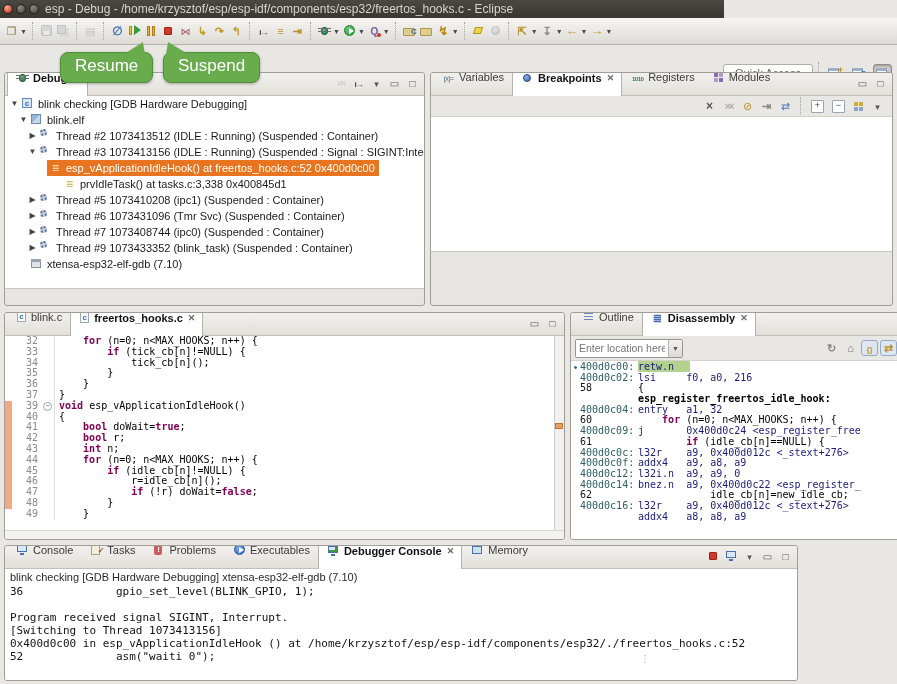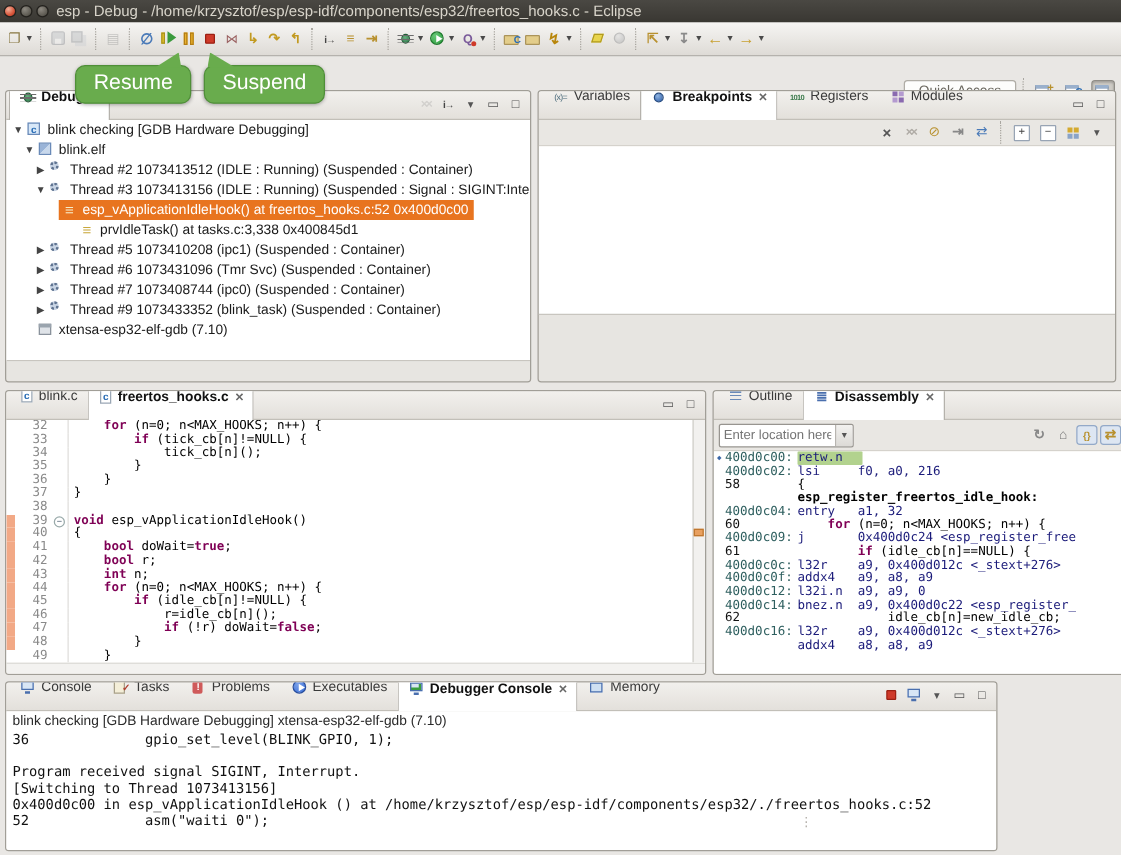--- a/index.html
+++ b/index.html
@@ -1,18 +1,18 @@
 <!DOCTYPE html>
 <html><head>
 <meta charset="utf-8">
 <style>
   html,body{margin:0;padding:0}
   body{width:897px;height:684px;position:relative;background:#e9e7e4;font-family:"Liberation Sans",sans-serif;overflow:hidden;font-size:11px;color:#222}
   
-  .titlebar{position:absolute;left:0;top:0;width:897px;height:18px;background:linear-gradient(#4a4843,#393732);display:flex;align-items:center}
+  .titlebar{position:absolute;left:0;top:0;width:724px;height:18px;background:linear-gradient(#4a4843,#393732);display:flex;align-items:center}
   .wbtns{display:flex;align-items:center;margin-left:3px;gap:3px}
   .wbtn{width:10px;height:10px;border-radius:50%;border:1px solid #23211d;box-sizing:border-box}
   .wbtn.close{background:radial-gradient(circle at 35% 30%,#f2b09a,#d8553a 60%,#a03324)}
   .wbtn.plain{background:radial-gradient(circle at 35% 30%,#8d8981,#5b5850 70%,#423f39)}
   .wtitle{color:#d8d4ca;font-size:12px;margin-left:6px;white-space:nowrap}
   
   .toolbar{position:absolute;left:0;top:18px;width:897px;height:27px;background:linear-gradient(#f6f5f3,#dedbd6);border-bottom:1px solid #b5b2ad;display:flex;align-items:center;padding-left:3px;box-sizing:border-box}
   .tbtn{display:inline-flex;align-items:center;padding:1px;border-radius:3px}
   .tbtn.dis{opacity:.4;filter:grayscale(70%)}
   .tbtn.pressed{background:#dde6f2;border:1px solid #93a9c8;padding:0}
@@ -498,21 +498,20 @@
       </div>
   </div>
   <div class="edbody">
     <div id="editor-lines">
         <div class="eline"><span class="emark"></span><span class="enum">32</span><span class="efold"></span><span class="ecode"><span>    </span><span class="k">for</span><span> (n=0; n&lt;MAX_HOOKS; n++) {</span></span></div>
         <div class="eline"><span class="emark"></span><span class="enum">33</span><span class="efold"></span><span class="ecode"><span>        </span><span class="k">if</span><span> (tick_cb[n]!=NULL) {</span></span></div>
         <div class="eline"><span class="emark"></span><span class="enum">34</span><span class="efold"></span><span class="ecode"><span>            tick_cb[n]();</span></span></div>
         <div class="eline"><span class="emark"></span><span class="enum">35</span><span class="efold"></span><span class="ecode"><span>        }</span></span></div>
         <div class="eline"><span class="emark"></span><span class="enum">36</span><span class="efold"></span><span class="ecode"><span>    }</span></span></div>
         <div class="eline"><span class="emark"></span><span class="enum">37</span><span class="efold"></span><span class="ecode"><span>}</span></span></div>
-        <div class="eline"><span class="emark"></span><span class="enum">38</span><span class="efold"></span><span class="ecode"></span></div>
         <div class="eline"><span class="emark on"></span><span class="enum">39</span><span class="efold on"></span><span class="ecode"><span class="k">void</span><span> </span><span class="fn">esp_vApplicationIdleHook</span><span>()</span></span></div>
         <div class="eline"><span class="emark on"></span><span class="enum">40</span><span class="efold"></span><span class="ecode"><span>{</span></span></div>
         <div class="eline"><span class="emark on"></span><span class="enum">41</span><span class="efold"></span><span class="ecode"><span>    </span><span class="k">bool</span><span> doWait=</span><span class="k">true</span><span>;</span></span></div>
         <div class="eline"><span class="emark on"></span><span class="enum">42</span><span class="efold"></span><span class="ecode"><span>    </span><span class="k">bool</span><span> r;</span></span></div>
         <div class="eline"><span class="emark on"></span><span class="enum">43</span><span class="efold"></span><span class="ecode"><span>    </span><span class="k">int</span><span> n;</span></span></div>
         <div class="eline"><span class="emark on"></span><span class="enum">44</span><span class="efold"></span><span class="ecode"><span>    </span><span class="k">for</span><span> (n=0; n&lt;MAX_HOOKS; n++) {</span></span></div>
         <div class="eline"><span class="emark on"></span><span class="enum">45</span><span class="efold"></span><span class="ecode"><span>        </span><span class="k">if</span><span> (idle_cb[n]!=NULL) {</span></span></div>
         <div class="eline"><span class="emark on"></span><span class="enum">46</span><span class="efold"></span><span class="ecode"><span>            r=idle_cb[n]();</span></span></div>
         <div class="eline"><span class="emark on"></span><span class="enum">47</span><span class="efold"></span><span class="ecode"><span>            </span><span class="k">if</span><span> (!r) doWait=</span><span class="k">false</span><span>;</span></span></div>
         <div class="eline"><span class="emark on"></span><span class="enum">48</span><span class="efold"></span><span class="ecode"><span>        }</span></span></div>

